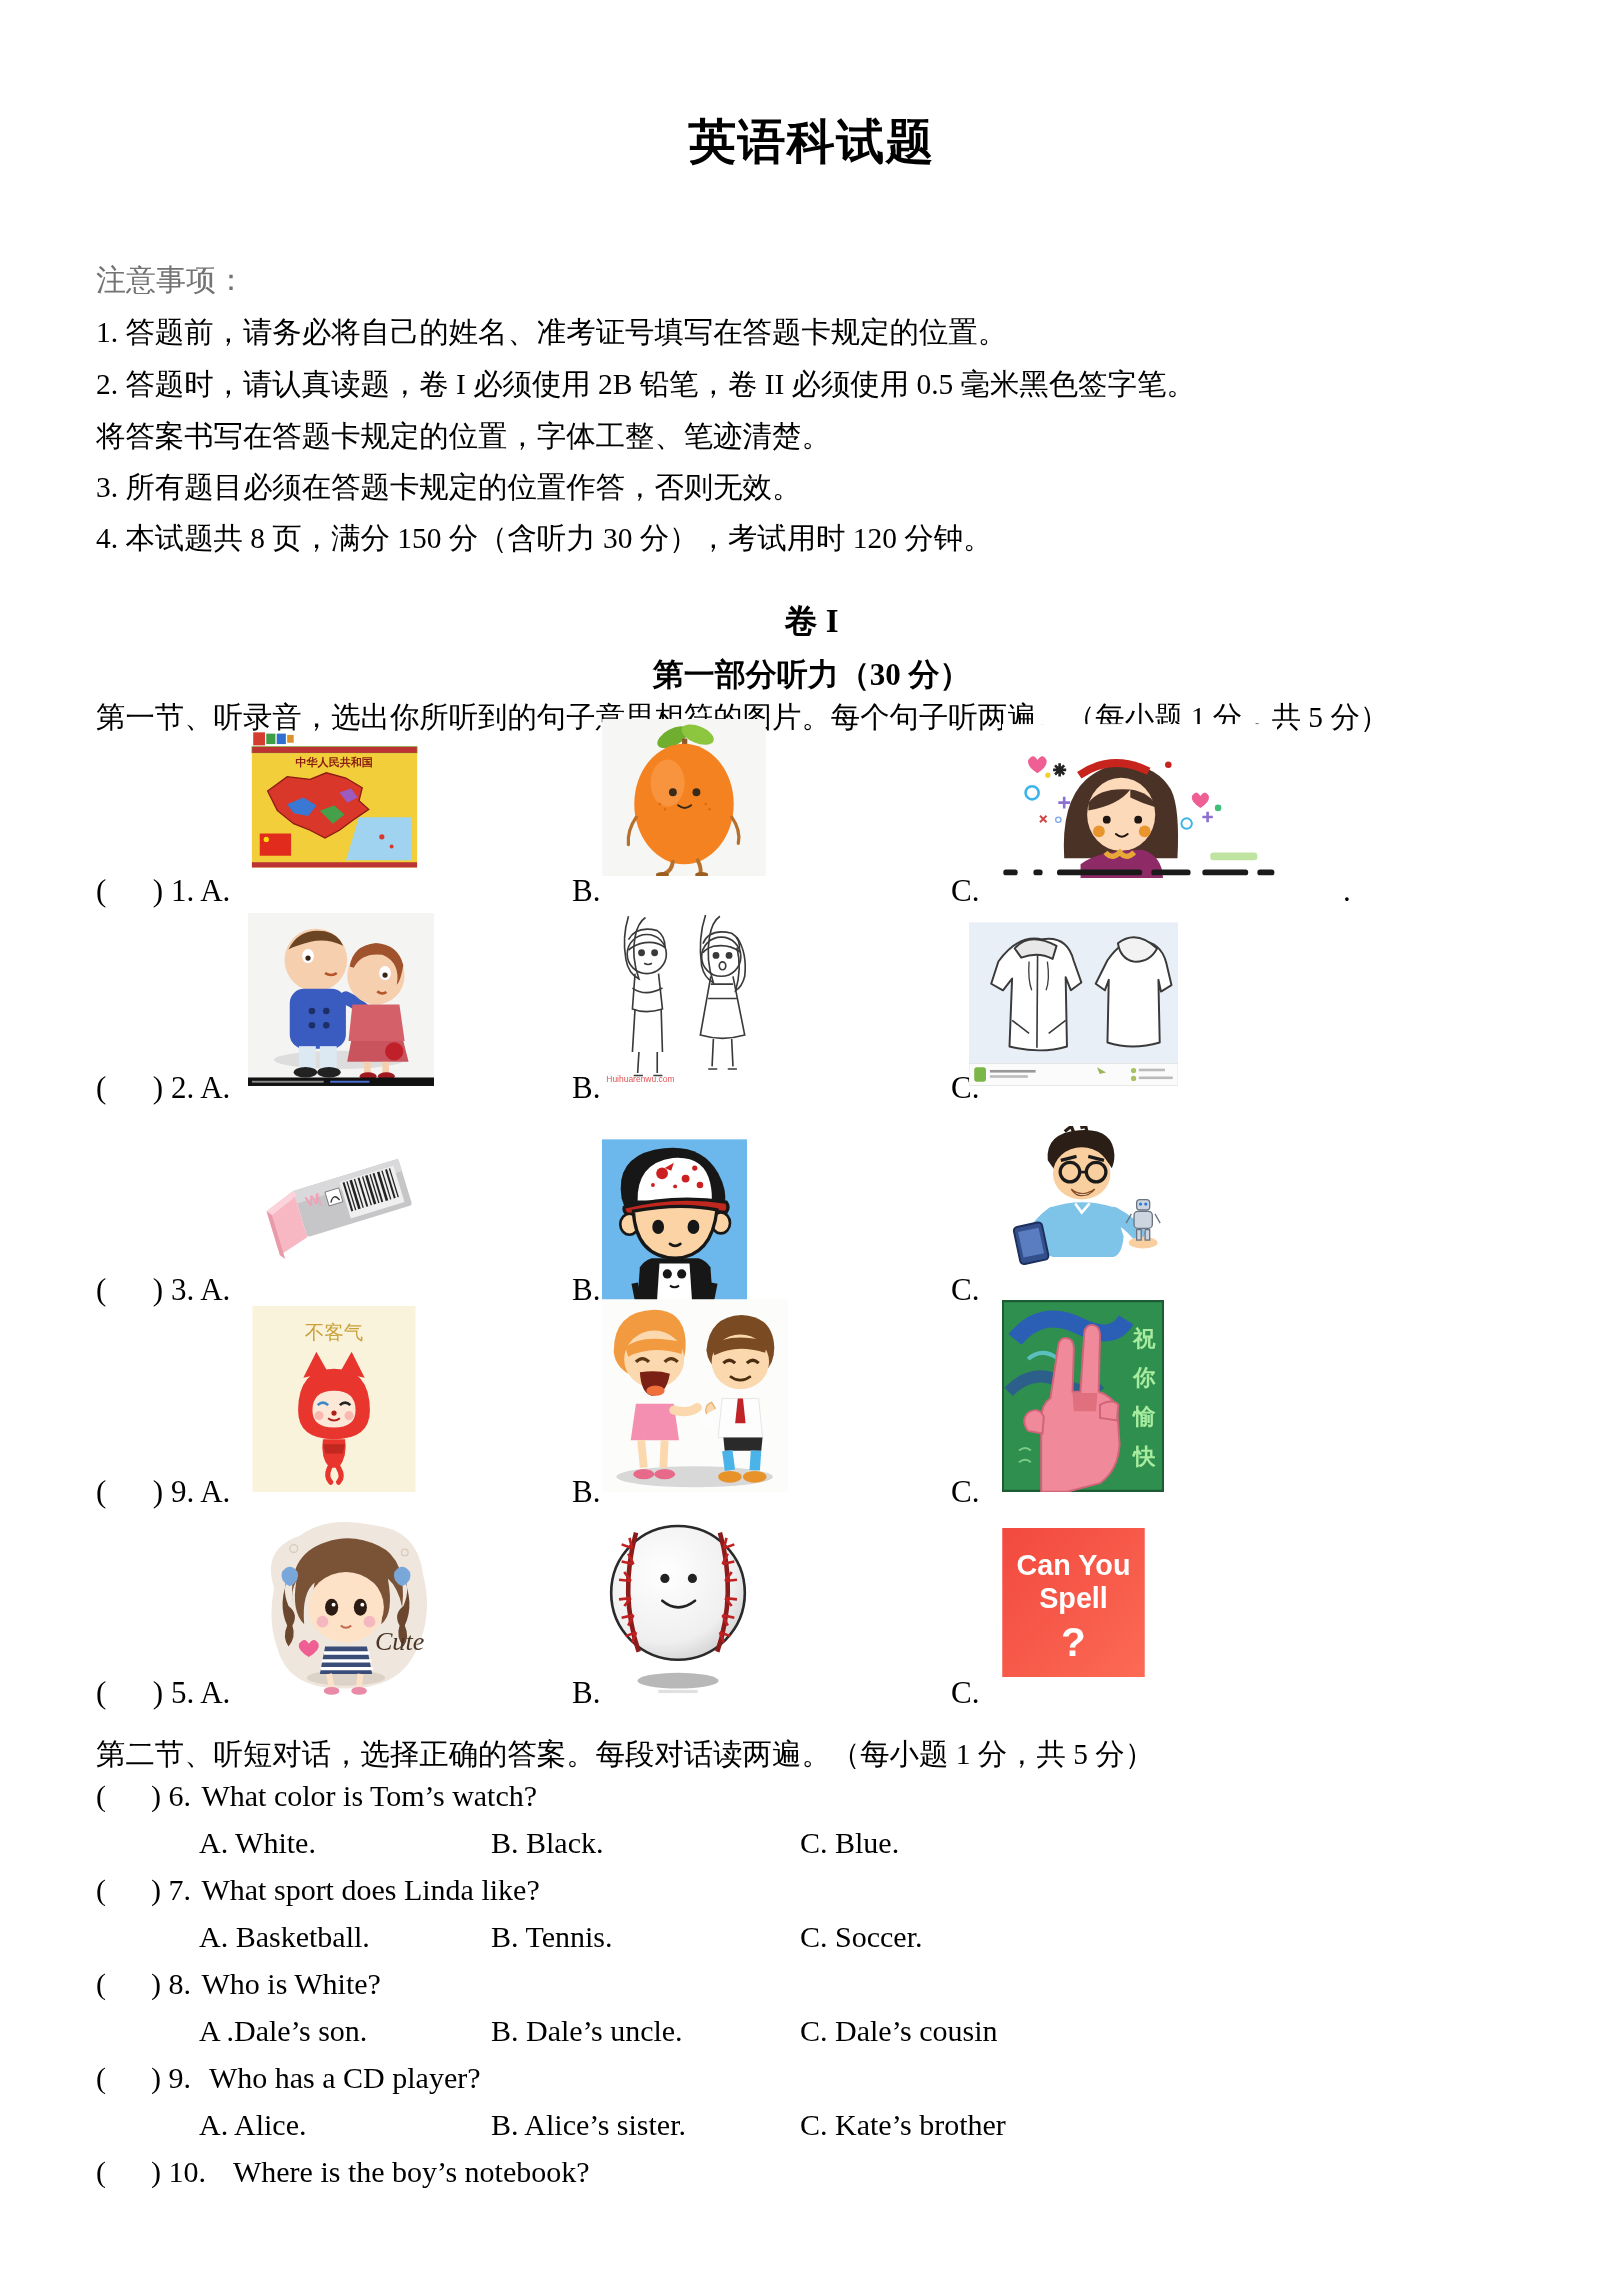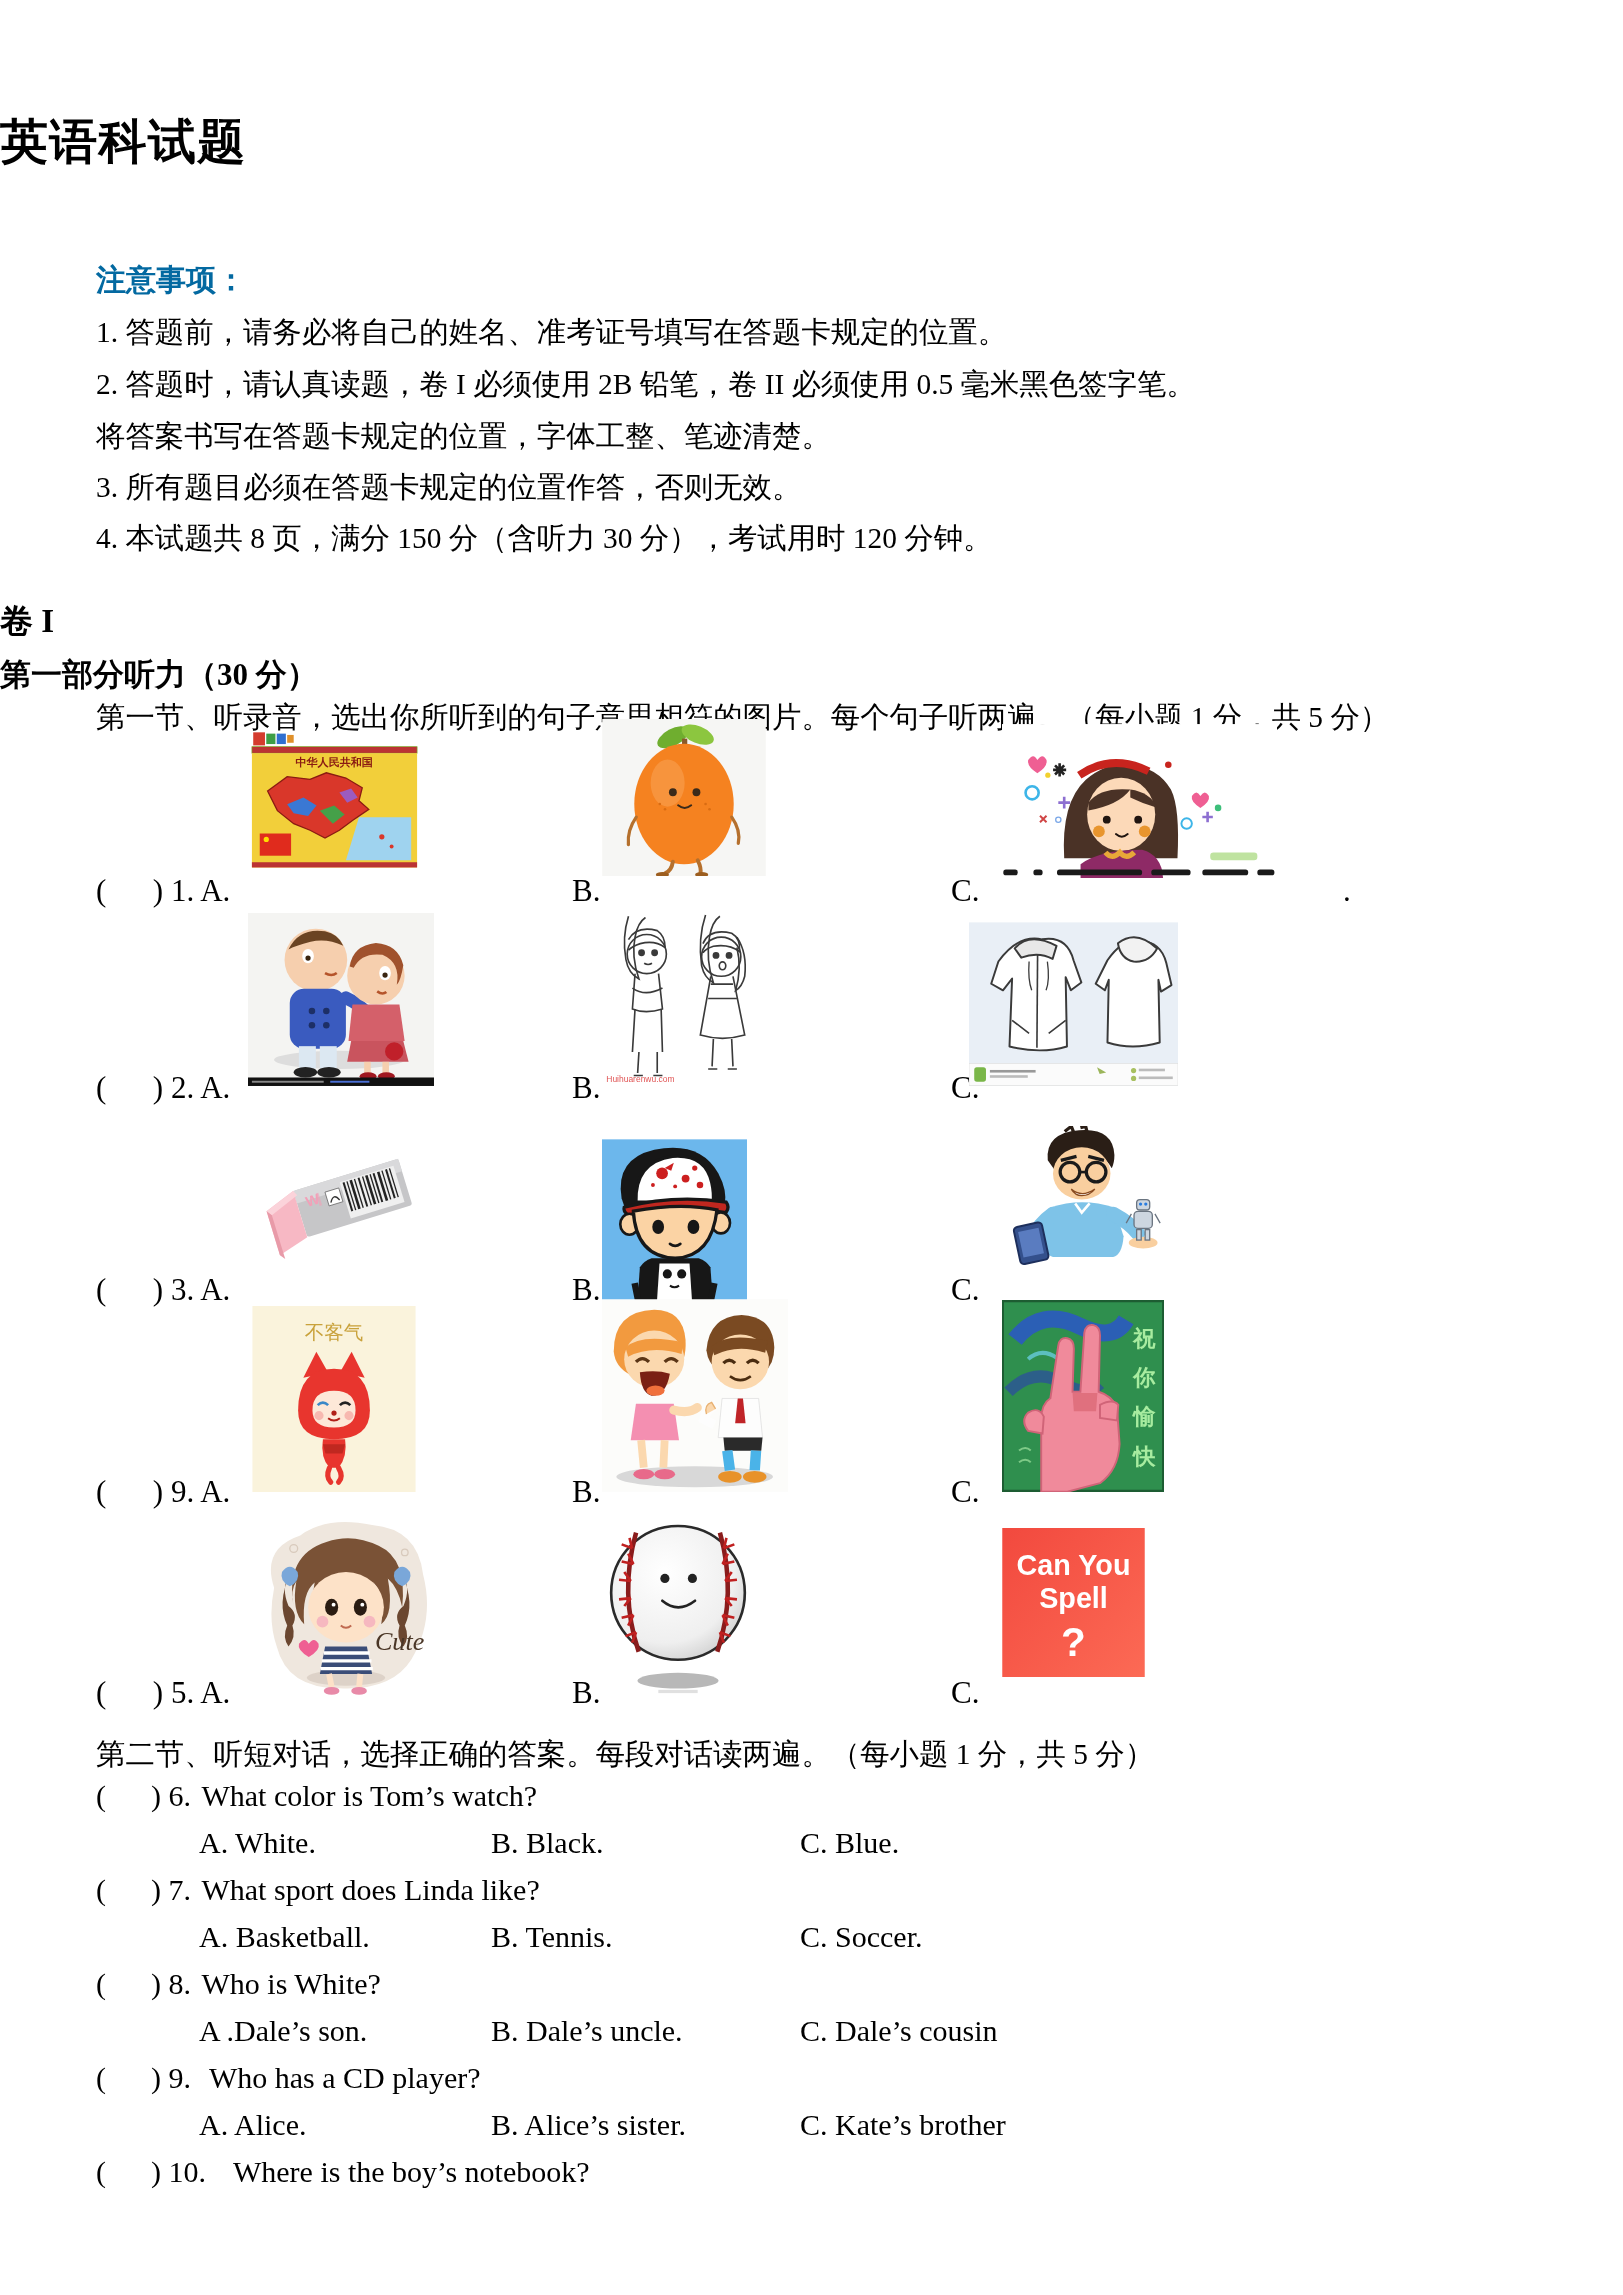--- a/index.html
+++ b/index.html
@@ -2,24 +2,24 @@
 <html style="font-size:10.5px"><head>
 <meta charset="utf-8">
 <style>
   html,body { margin:0; padding:0; background:#888; }
   .page {
     position:relative; width:1623px; height:2295px; background:#ffffff;
     font-family:"Liberation Serif","DejaVu Serif",serif; color:#000;
     overflow:hidden; margin:0 auto;
   }
   .abs { position:absolute; }
-  .center { left:0; width:1623px; }
+  .center { left:0; width:1623px; text-align:center; }
   .title { font-size:48px; font-weight:bold; letter-spacing:1.3px; }
   .subtitle { font-size:29.4px; font-weight:bold; }
-  .notice-head { font-size:30px; font-weight:bold; color:#0369a1; }
+  .notice-head { font-size:30px; font-weight:normal; color:#737373; }
   .notice-line { font-size:29.4px; white-space:nowrap; }
   .vol { font-size:33px; font-weight:bold; }
   .part { font-size:31px; font-weight:bold; }
   .intro { font-size:29.4px; white-space:nowrap; }
   .pic-row { position:absolute; left:96px; width:1453px; }
   .lead, .plabel, .tail { position:absolute; bottom:0; font-size:31px; white-space:pre; }
   .img { position:absolute; bottom:29.4px; }
   .img svg { display:block; }
   .qline { position:absolute; left:96px; font-size:30px; white-space:pre; }
   .optrow { position:absolute; left:96px; width:1440px; height:39px; }

